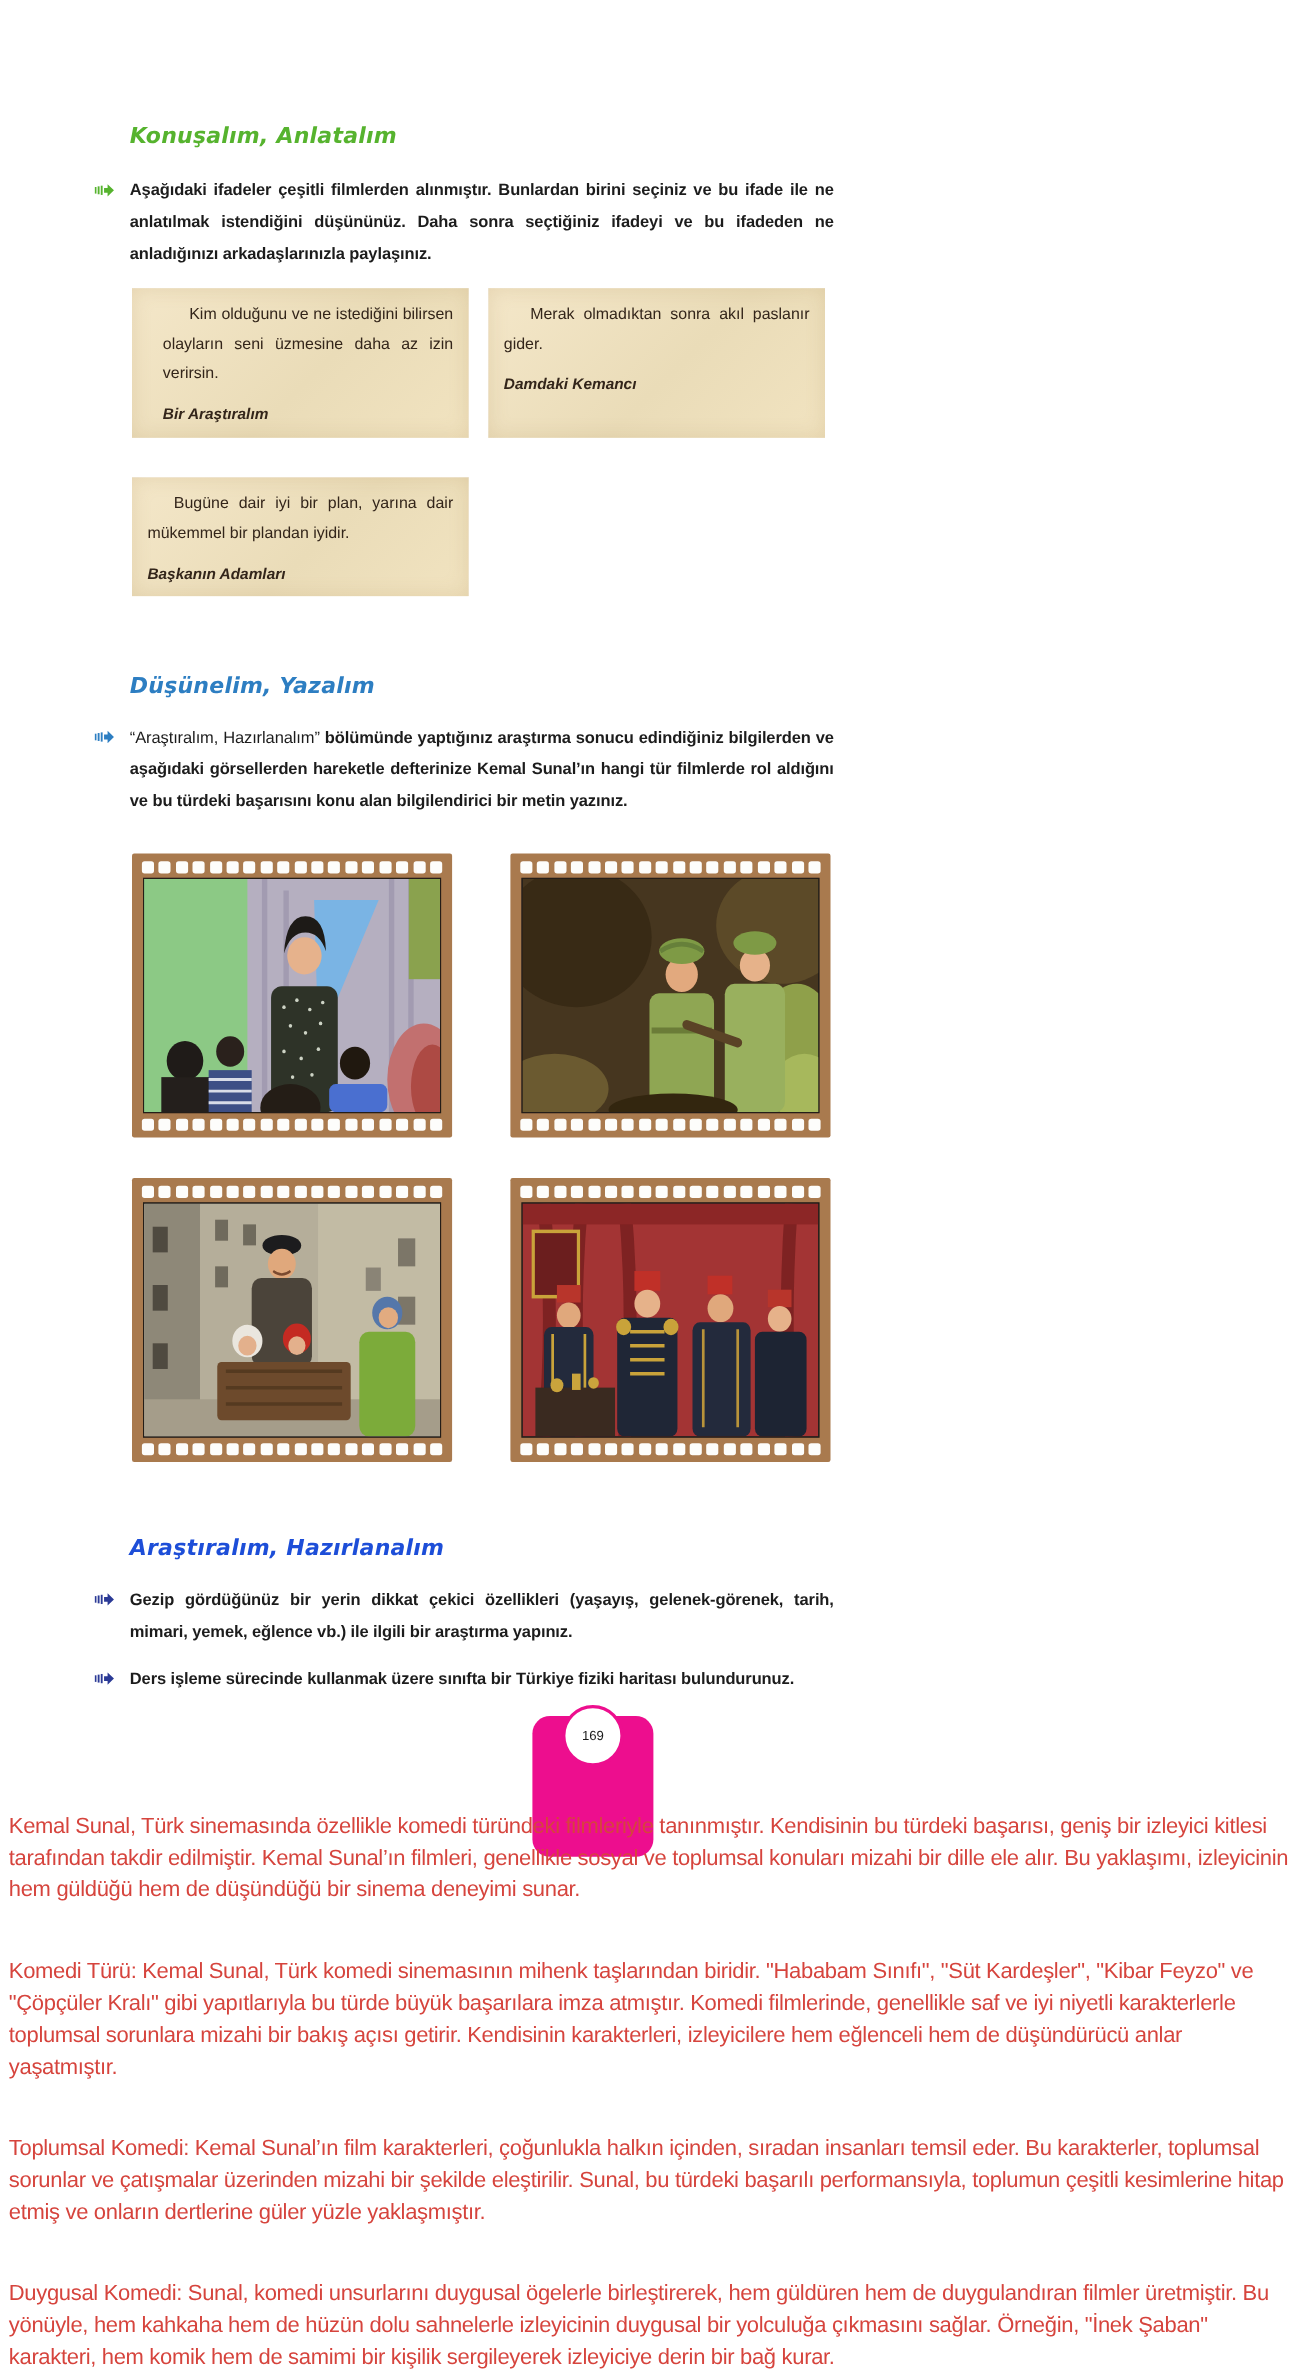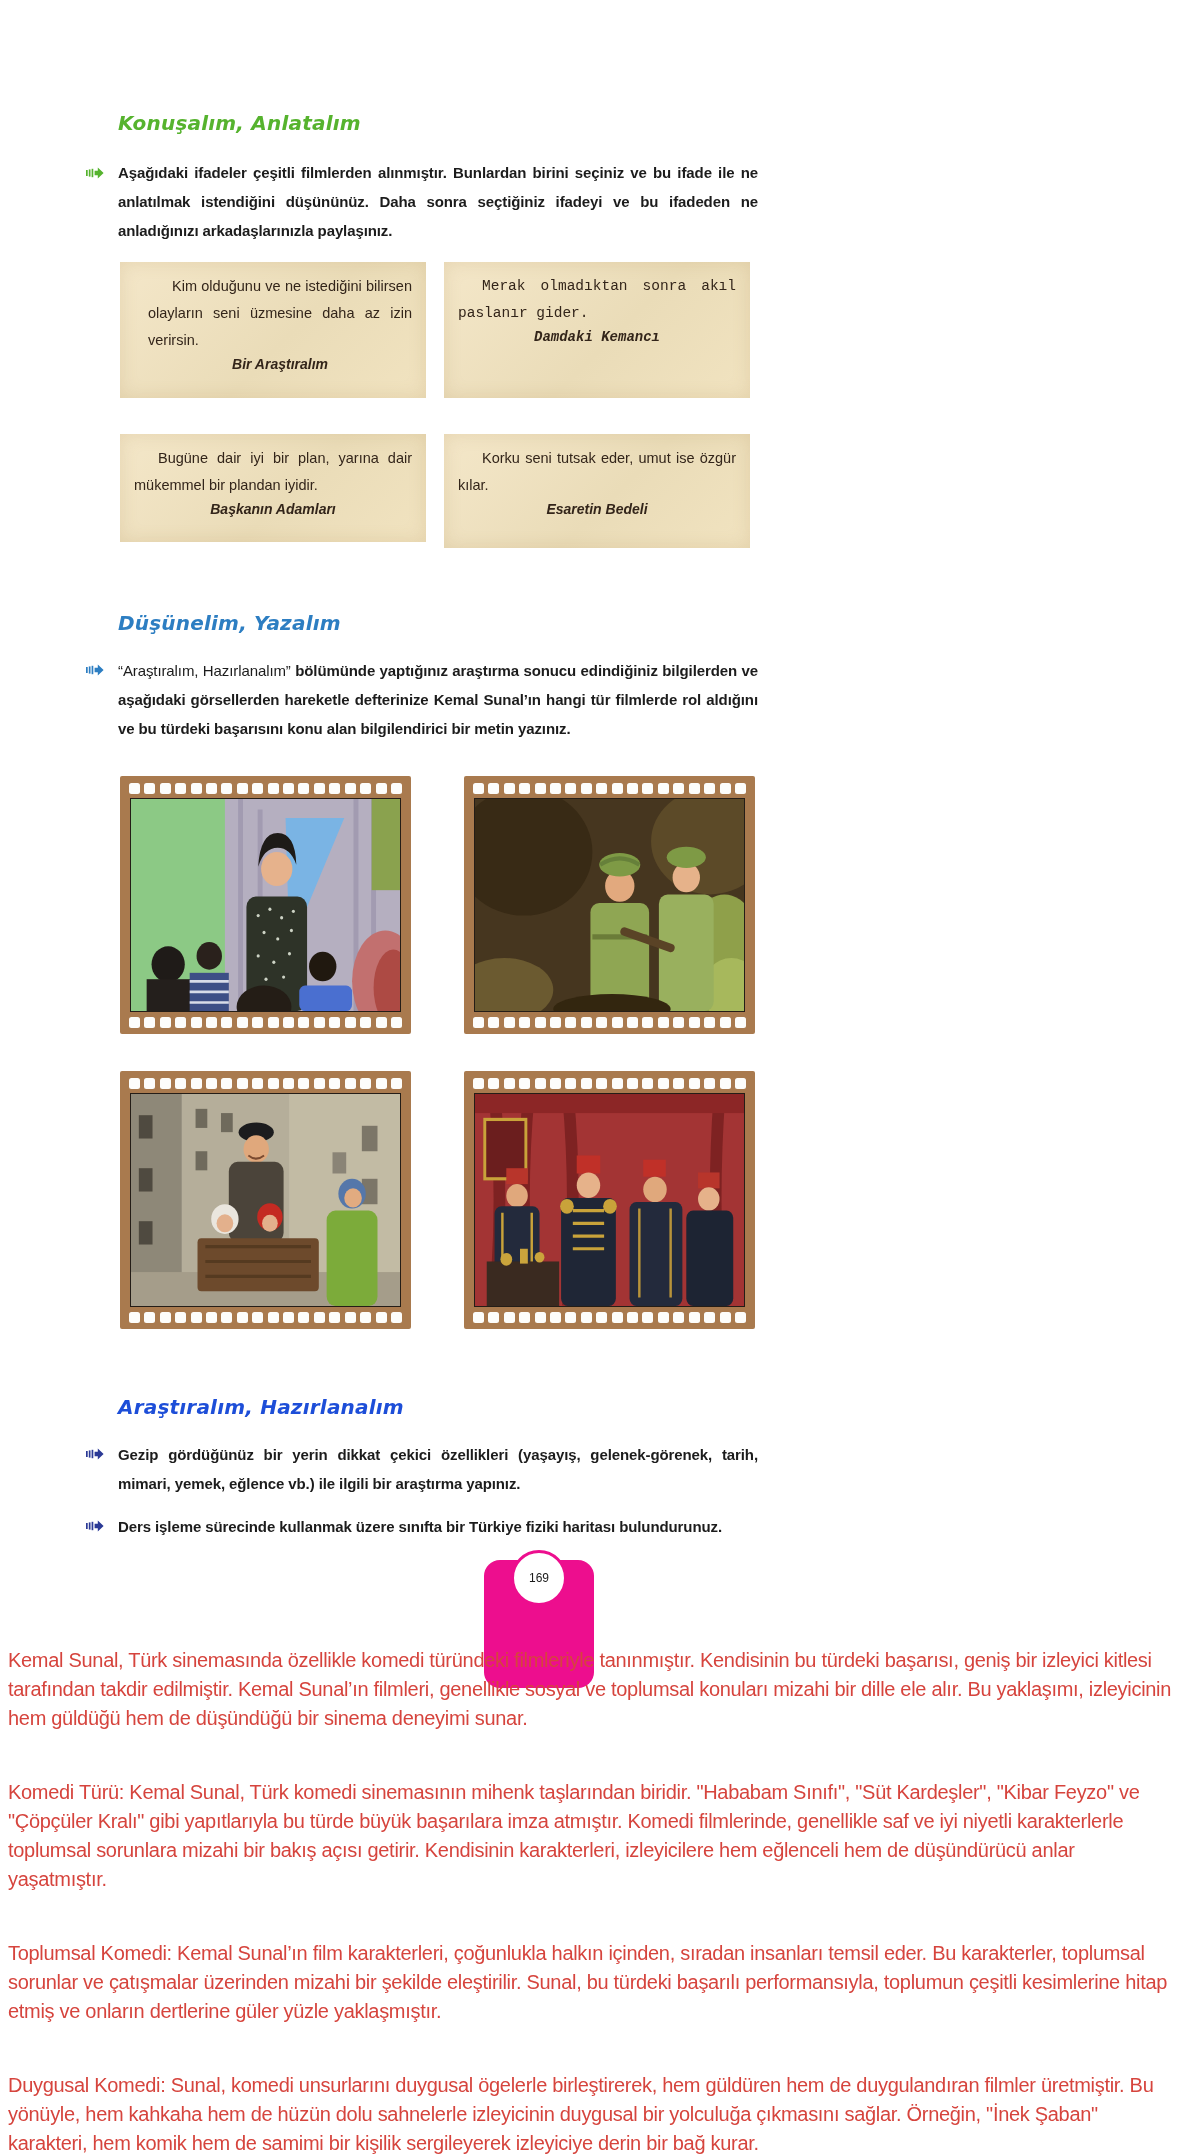--- a/index.html
+++ b/index.html
@@ -15,25 +15,25 @@
   .bullet svg{display:block;width:18px;height:12px;}
   .bullet.g{color:#56b32e;} .bullet.b{color:#2d7ec2;} .bullet.n{color:#2b3a96;}
 
   .para{position:absolute;left:118px;width:640px;margin:0;color:#1c1c1c;
         font-weight:bold;font-size:15px;line-height:29px;text-align:justify;letter-spacing:-.1px;}
   .para .rw{font-weight:normal;}
 
   .qcard{position:absolute;width:306px;background:linear-gradient(135deg,#f4e7c9,#eadcb8 55%,#f1e3c0);
          box-shadow:inset 0 0 18px rgba(160,120,60,.18);padding:11px 14px 8px;box-sizing:border-box;}
   .q0{left:120px;top:262px;height:136px;padding-left:28px;}
-  .q1{left:444px;top:262px;height:136px;font-family:Liberation Mono, monospace;}
+  .q1{left:444px;top:262px;height:136px;}
   .q2{left:120px;top:434px;height:108px;}
   .q3{left:444px;top:434px;height:114px;}
   .qtext{margin:0;color:#33251a;font-size:14.5px;line-height:27px;text-align:justify;text-indent:24px;}
-  .qsrc{margin:2px 0 0;color:#33251a;font-size:14px;font-weight:bold;font-style:italic;text-align:center;}
+  .qsrc{margin:14px 0 0;color:#33251a;font-size:14px;font-weight:bold;font-style:italic;text-align:left;}
 
   .strip{position:absolute;width:291px;height:258px;background:#a97a4e;border-radius:2px;
          padding:6px 8px;box-sizing:border-box;display:flex;flex-direction:column;}
   .s1{left:120px;top:776px;} .s2{left:464px;top:776px;}
   .s3{left:120px;top:1071px;} .s4{left:464px;top:1071px;}
   .holes{height:12px;display:flex;justify-content:space-between;align-items:center;padding:0 1px;flex:0 0 auto;}
   .hole{width:11px;height:11px;background:#fdfdfb;border-radius:2.5px;display:block;}
   .photo{flex:1 1 auto;margin:4px 2px;border:1px solid rgba(40,25,10,.45);overflow:hidden;background:#222;}
   .photo svg{display:block;width:100%;height:100%;}
 
@@ -68,24 +68,20 @@
     <p class="qtext">Kim olduğunu ve ne istediğini bilirsen olayların seni üzmesine daha az izin verirsin.</p>
     <p class="qsrc">Bir Araştıralım</p>
   </div>
   <div class="qcard q1">
     <p class="qtext">Merak olmadıktan sonra akıl paslanır gider.</p>
     <p class="qsrc">Damdaki Kemancı</p>
   </div>
   <div class="qcard q2">
     <p class="qtext">Bugüne dair iyi bir plan, yarına dair mükemmel bir plandan iyidir.</p>
     <p class="qsrc">Başkanın Adamları</p>
-  </div>
-  <div class="qcard q3">
-    <p class="qtext">Korku seni tutsak eder, umut ise özgür kılar.</p>
-    <p class="qsrc">Esaretin Bedeli</p>
   </div>
 
   <h2 class="hd blue">Düşünelim, Yazalım</h2>
   <span class="bullet b" style="top:664px">
     <svg viewBox="0 0 18 12" fill="currentColor">
         <rect x="0" y="3" width="1.7" height="6"></rect>
         <rect x="2.8" y="2.4" width="1.7" height="7.2"></rect>
         <rect x="5.6" y="1.8" width="1.7" height="8.4"></rect>
         <path d="M8.6 3.8 h3.2 V0.4 L17.6 6 l-5.8 5.6 V8.2 H8.6 Z"></path>
       </svg>

